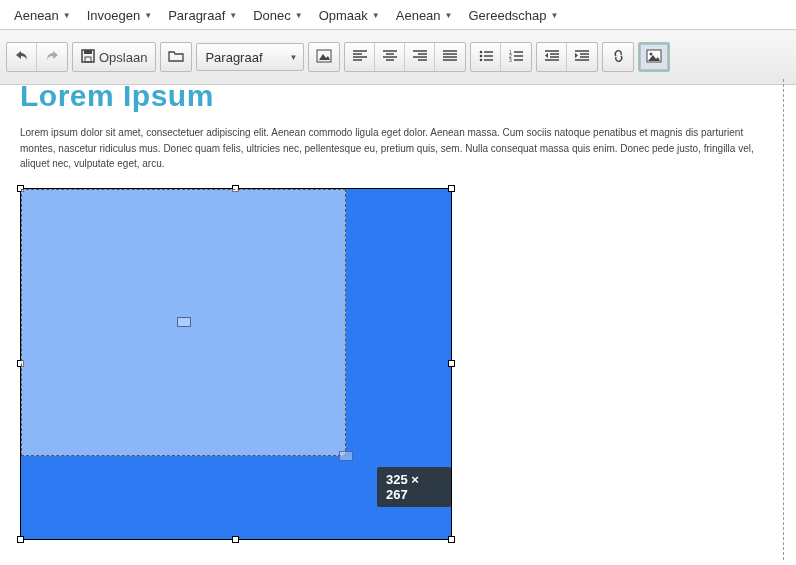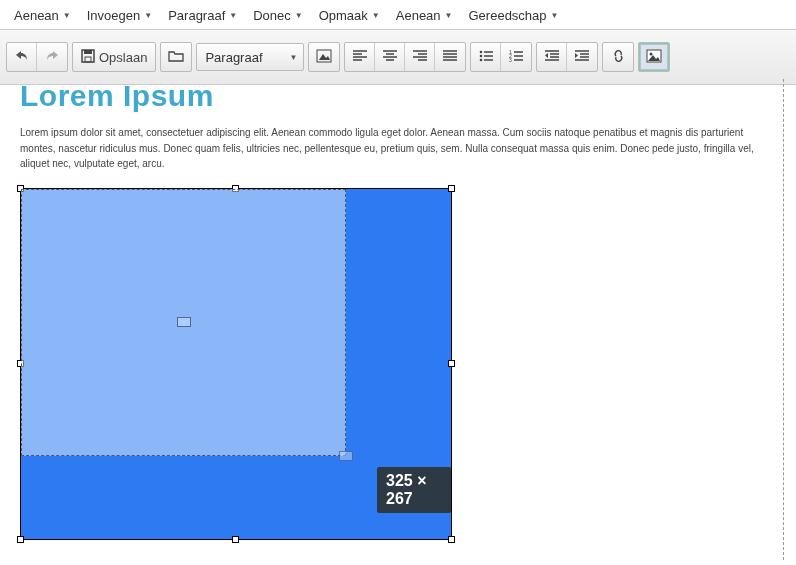--- a/index.html
+++ b/index.html
@@ -20,21 +20,21 @@
 .body-text { font-size: 10px; line-height: 1.55; color: #444; margin-bottom: 16px; }
 .image-box { position: relative; width: 432px; height: 352px; background: #2d7af3; border: 1px solid #000; }
 .handle { position: absolute; width: 7px; height: 7px; background: #fff; border: 1px solid #000; }
 .h-nw { top:-4px; left:-4px; } .h-n { top:-4px; left:50%; margin-left:-4px; } .h-ne { top:-4px; right:-4px; }
 .h-w { top:50%; left:-4px; margin-top:-4px; } .h-e { top:50%; right:-4px; margin-top:-4px; }
 .h-sw { bottom:-4px; left:-4px; } .h-s { bottom:-4px; left:50%; margin-left:-4px; } .h-se { bottom:-4px; right:-4px; }
 .resize-ghost { position: absolute; top: 0; left: 0; width: 325px; height: 267px; background: rgba(255,255,255,0.45); border: 1px dashed #555; }
 .ghost-handle { position: absolute; width: 14px; height: 10px; border: 1px solid #4a679a; background: rgba(200,220,250,0.6); }
 .gh-center { top: 50%; left: 50%; margin: -5px 0 0 -7px; }
 .gh-se { bottom: -6px; right: -8px; opacity: 0.8; }
-.size-tooltip { position: absolute; top: 278px; left: 356px; background: #2d3945; color: #fff; font-size: 16px; font-weight: 600; padding: 5px 9px; border-radius: 2px; }
+.size-tooltip { position: absolute; top: 278px; left: 356px; background: #2d3945; color: #fff; font-size: 13px; font-weight: 600; padding: 5px 9px; border-radius: 2px; }
 .guide-v { position: absolute; top: 0; right: 12px; width: 0; height: 100%; border-right: 1px dashed #999; }
 .icon { display: inline-block; }
 </style>
 </head>
 <body>
 
 <div class="menubar">
   <div class="menu-item">
       <span>Aenean</span>
       <span class="caret">▼</span>

